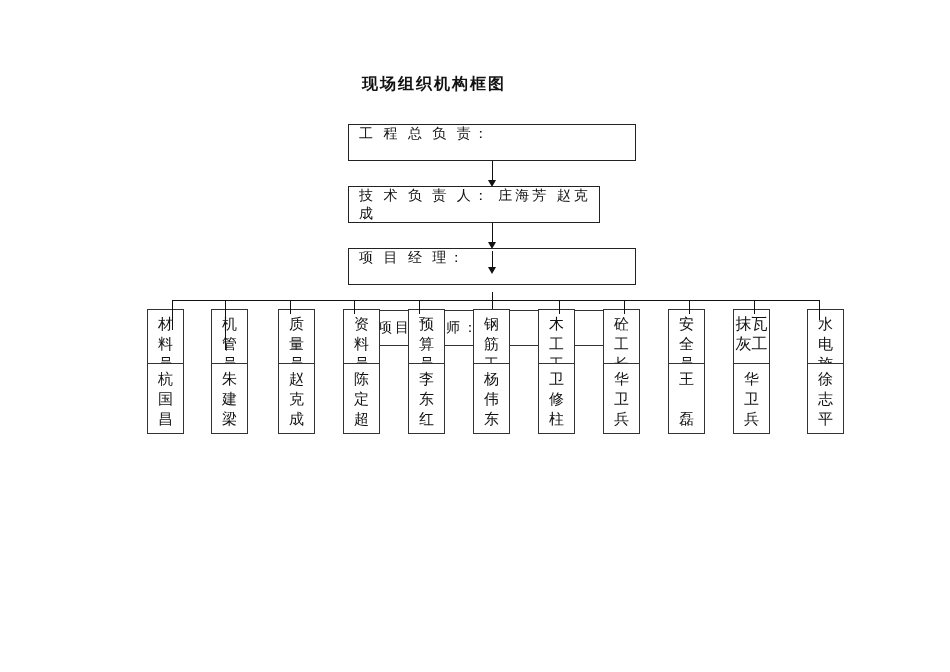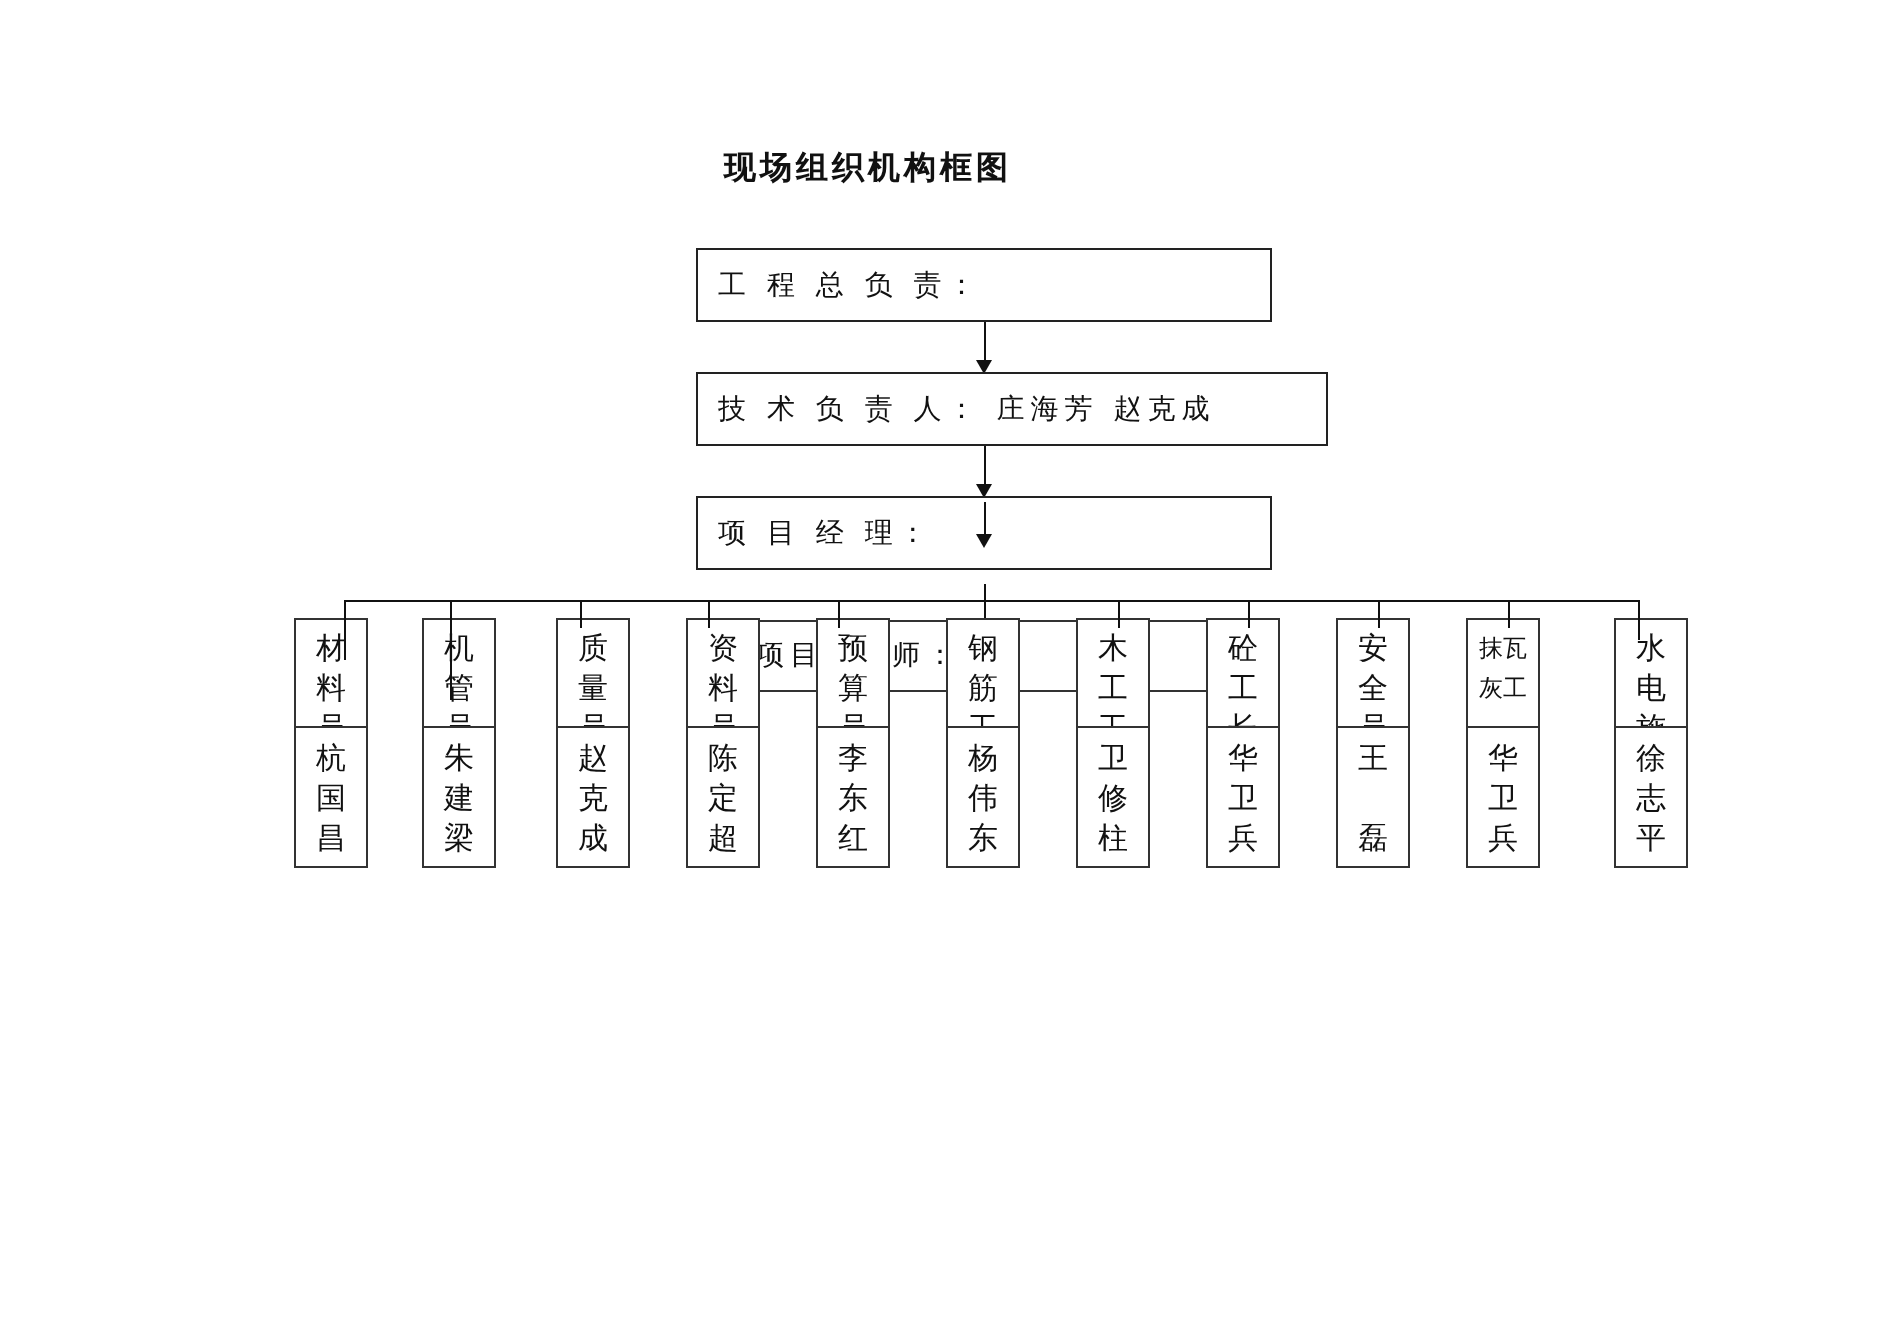--- a/index.html
+++ b/index.html
@@ -1,49 +1,49 @@
 <!DOCTYPE html>
 <html><head>
 <meta charset="utf-8">
 <style>
   html, body { margin:0; padding:0; background:#ffffff; }
   body { width:950px; height:672px; position:relative; overflow:hidden;
          font-family:"DejaVu Serif","Liberation Serif",serif; color:#111; }
   .title { position:absolute; left:362px; top:74px; font-size:16px; font-weight:bold;
            letter-spacing:2px; font-family:"DejaVu Sans","Liberation Sans",sans-serif; }
   .hbox { position:absolute; border:1px solid #222; background:#fff; box-sizing:border-box;
-          font-size:14px; padding-left:10px; display:flex; align-items:center; letter-spacing:3px; }
+          font-size:14px; padding-left:10px; display:flex; letter-spacing:3px; }
   .vline { position:absolute; width:1px; background:#111; }
   .hline { position:absolute; height:1px; background:#111; }
   .arrow { position:absolute; width:0; height:0; border-left:4px solid transparent;
            border-right:4px solid transparent; border-top:7px solid #111; }
   .role { position:absolute; width:37px; box-sizing:border-box; border:1px solid #333;
           background:#fff; overflow:hidden; }
   .role .top { height:54px; border-bottom:1px solid #333; box-sizing:border-box; overflow:hidden;
                font-size:15px; line-height:20px; text-align:center; padding-top:4px; }
-  .role .top.small { font-size:12px; line-height:20px; }
+  .role .top.small { font-size:16px; line-height:20px; }
   .role .bottom { height:70px; font-size:15px; line-height:20px; text-align:center;
                   padding-top:5px; box-sizing:border-box; }
   .vt { display:block; }
   .engineer { position:absolute; left:365px; top:310px; width:275px; height:36px;
               border:1px solid #333; box-sizing:border-box; font-size:14px; padding-left:12px;
               display:flex; align-items:center; letter-spacing:3px; background:#fff; }
 </style>
 </head>
 <body>
 
 <div class="title">现场组织机构框图</div>
 
 <div class="hbox" style="left:348px;top:124px;width:288px;height:37px;">
   <span>工 程 总 负 责：</span>
 </div>
 <div class="vline" style="left:492px;top:161px;height:19px;"></div>
 <div class="arrow" style="left:488px;top:180px;"></div>
 
-<div class="hbox" style="left:348px;top:186px;width:316px;height:37px;">
+<div class="hbox" style="left:348px;top:186px;width:252px;height:37px;">
   <span>技 术 负 责 人： 庄海芳 赵克成</span>
 </div>
 <div class="vline" style="left:492px;top:223px;height:19px;"></div>
 <div class="arrow" style="left:488px;top:242px;"></div>
 
 <div class="hbox" style="left:348px;top:248px;width:288px;height:37px;">
   <span>项 目 经 理：</span>
 </div>
 <div class="vline" style="left:492px;top:251px;height:17px;"></div>
 <div class="arrow" style="left:488px;top:267px;"></div>

